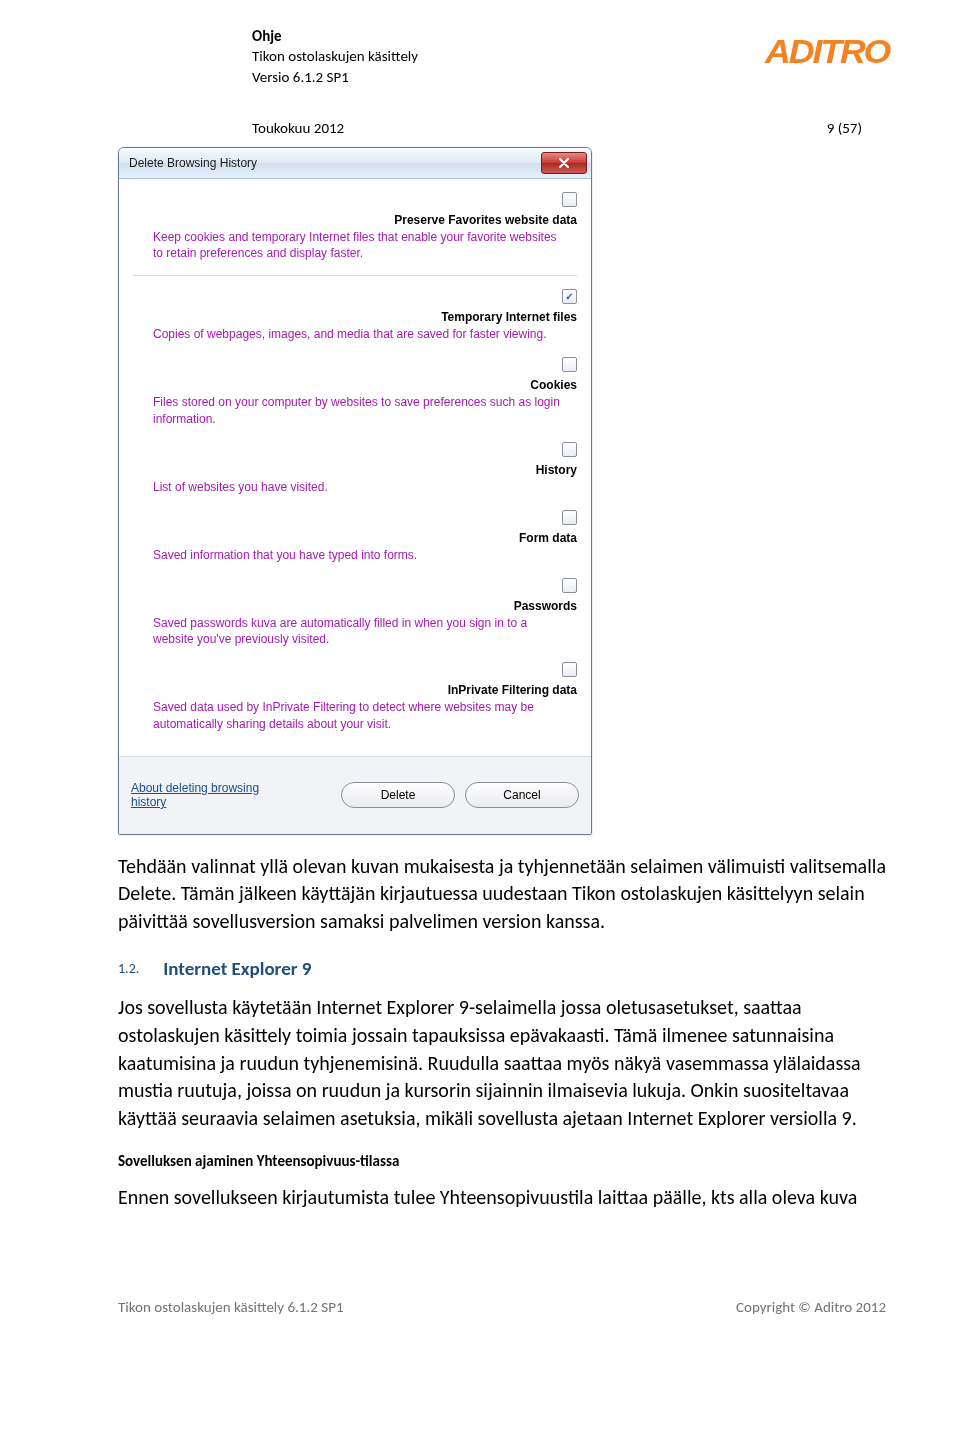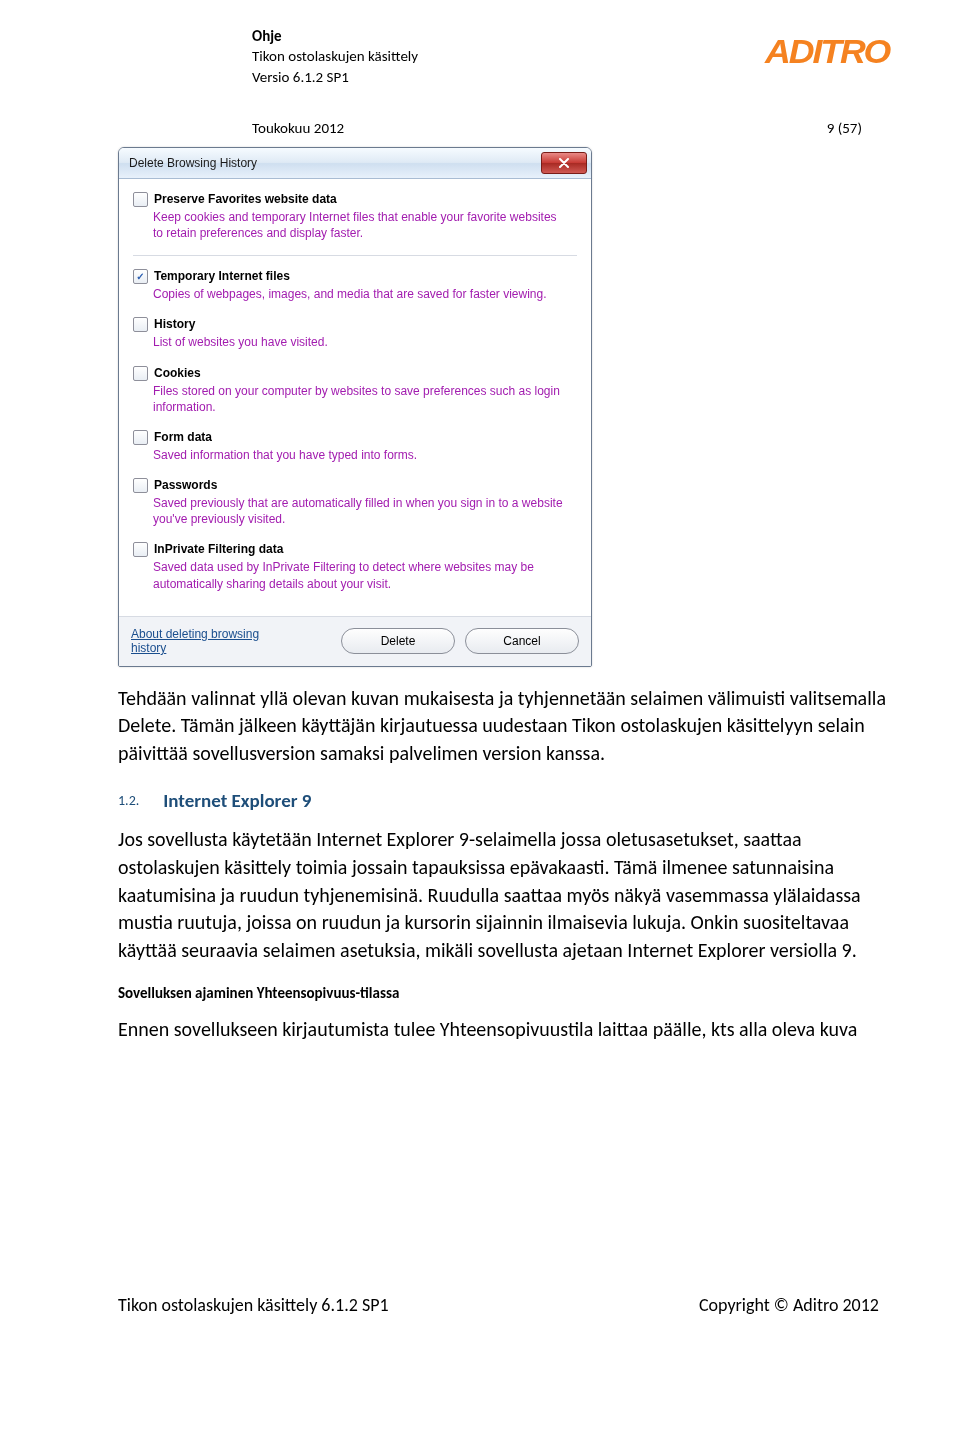--- a/index.html
+++ b/index.html
@@ -71,57 +71,57 @@
   .close-btn {
     width: 44px; height: 20px;
     border-radius: 3px;
     background: linear-gradient(#e98a87,#c83c36 48%,#a92b24 52%,#d05953);
     border: 1px solid #7a1d18;
     display:flex;align-items:center;justify-content:center;
   }
   .close-btn svg{display:block}
   .dlg-body { padding: 12px 14px 10px 14px; background:#fff;}
   .item { margin: 0 0 14px 0; }
-  .item-head { display:flex; align-items:center; gap:6px;}
+  .item-head { display:flex; align-items:flex-end; gap:6px;flex-direction:column;}
   .cb {
     width:13px;height:13px;margin-top:1px;
     border:1px solid #8e8f9a;border-radius:2px;
     background:linear-gradient(#fff,#e9eef4);
     display:inline-flex;align-items:center;justify-content:center;
     font-size:10px;color:#2a5db0;font-weight:700;
     flex:0 0 auto;
   }
   .item-title{font-weight:700;font-size:12px;color:#000;}
   .item-desc{margin:2px 0 0 20px;color:#a21caf;font-size:12px;line-height:1.35;max-width:410px;}
   .divider{border:none;border-top:1px solid #d7dbe3;margin:4px 0 12px 0;}
   .dlg-footer{
     display:flex;align-items:center;justify-content:space-between;
     background:#f1f3f7;border-top:1px solid #d7dbe3;
-    padding:10px 12px;
+    padding:24px 12px;
   }
   .about{color:#1a4e8e;font-size:12px;line-height:1.2;text-decoration:underline;max-width:130px;}
   .btns{display:flex;gap:10px;}
   .btn{
     min-width:96px;height:24px;
     border:1px solid #8b8f99;border-radius:13px;
     background:linear-gradient(#fefefe,#e8ebf0);
     font-size:12px;color:#000;
     display:flex;align-items:center;justify-content:center;
     padding:0 8px;
   }
 
   .body-text{font-size:20px;line-height:1.38;margin:14px 0 0 0;}
   .sec-num-row{display:flex;gap:24px;align-items:center;margin-top:22px;}
   .sec-num{color:#1e4e79;font-size:14px;}
   .sec-title{color:#1e4e79;font-weight:700;font-size:19px;}
   .sub-bold{font-weight:700;font-size:15px;margin-top:20px;}
   .footer{
-    position:absolute;left:118px;right:81px;bottom:24px;
+    position:absolute;left:118px;right:74px;bottom:24px;
     display:flex;justify-content:space-between;
-    font-size:18px;color:#000000;
+    font-size:15px;color:#737373;
   }
 </style>
 </head>
 <body>
 
 <div class="page">
   <div class="header">
     <div class="hdr-left">
       <div class="bold">Ohje</div>
       <div>Tikon ostolaskujen käsittely</div>
@@ -156,44 +156,44 @@
         <div class="item">
           <div class="item-head">
             <span class="cb">✓</span>
             <span class="item-title">Temporary Internet files</span>
           </div>
           <div class="item-desc">Copies of webpages, images, and media that are saved for faster viewing.</div>
         </div>
         <div class="item">
           <div class="item-head">
             <span class="cb"></span>
+            <span class="item-title">Cookies</span>
+          </div>
+          <div class="item-desc">Files stored on your computer by websites to save preferences such as login information.</div>
+        </div>
+        <div class="item">
+          <div class="item-head">
+            <span class="cb"></span>
             <span class="item-title">History</span>
           </div>
           <div class="item-desc">List of websites you have visited.</div>
         </div>
         <div class="item">
           <div class="item-head">
             <span class="cb"></span>
-            <span class="item-title">Cookies</span>
-          </div>
-          <div class="item-desc">Files stored on your computer by websites to save preferences such as login information.</div>
-        </div>
-        <div class="item">
-          <div class="item-head">
-            <span class="cb"></span>
             <span class="item-title">Form data</span>
           </div>
           <div class="item-desc">Saved information that you have typed into forms.</div>
         </div>
         <div class="item">
           <div class="item-head">
             <span class="cb"></span>
             <span class="item-title">Passwords</span>
           </div>
-          <div class="item-desc">Saved previously that are automatically filled in when you sign in to a website you've previously visited.</div>
+          <div class="item-desc">Saved passwords kuva are automatically filled in when you sign in to a website you've previously visited.</div>
         </div>
         <div class="item">
           <div class="item-head">
             <span class="cb"></span>
             <span class="item-title">InPrivate Filtering data</span>
           </div>
           <div class="item-desc">Saved data used by InPrivate Filtering to detect where websites may be automatically sharing details about your visit.</div>
         </div>
       </div>
     <div class="dlg-footer">

